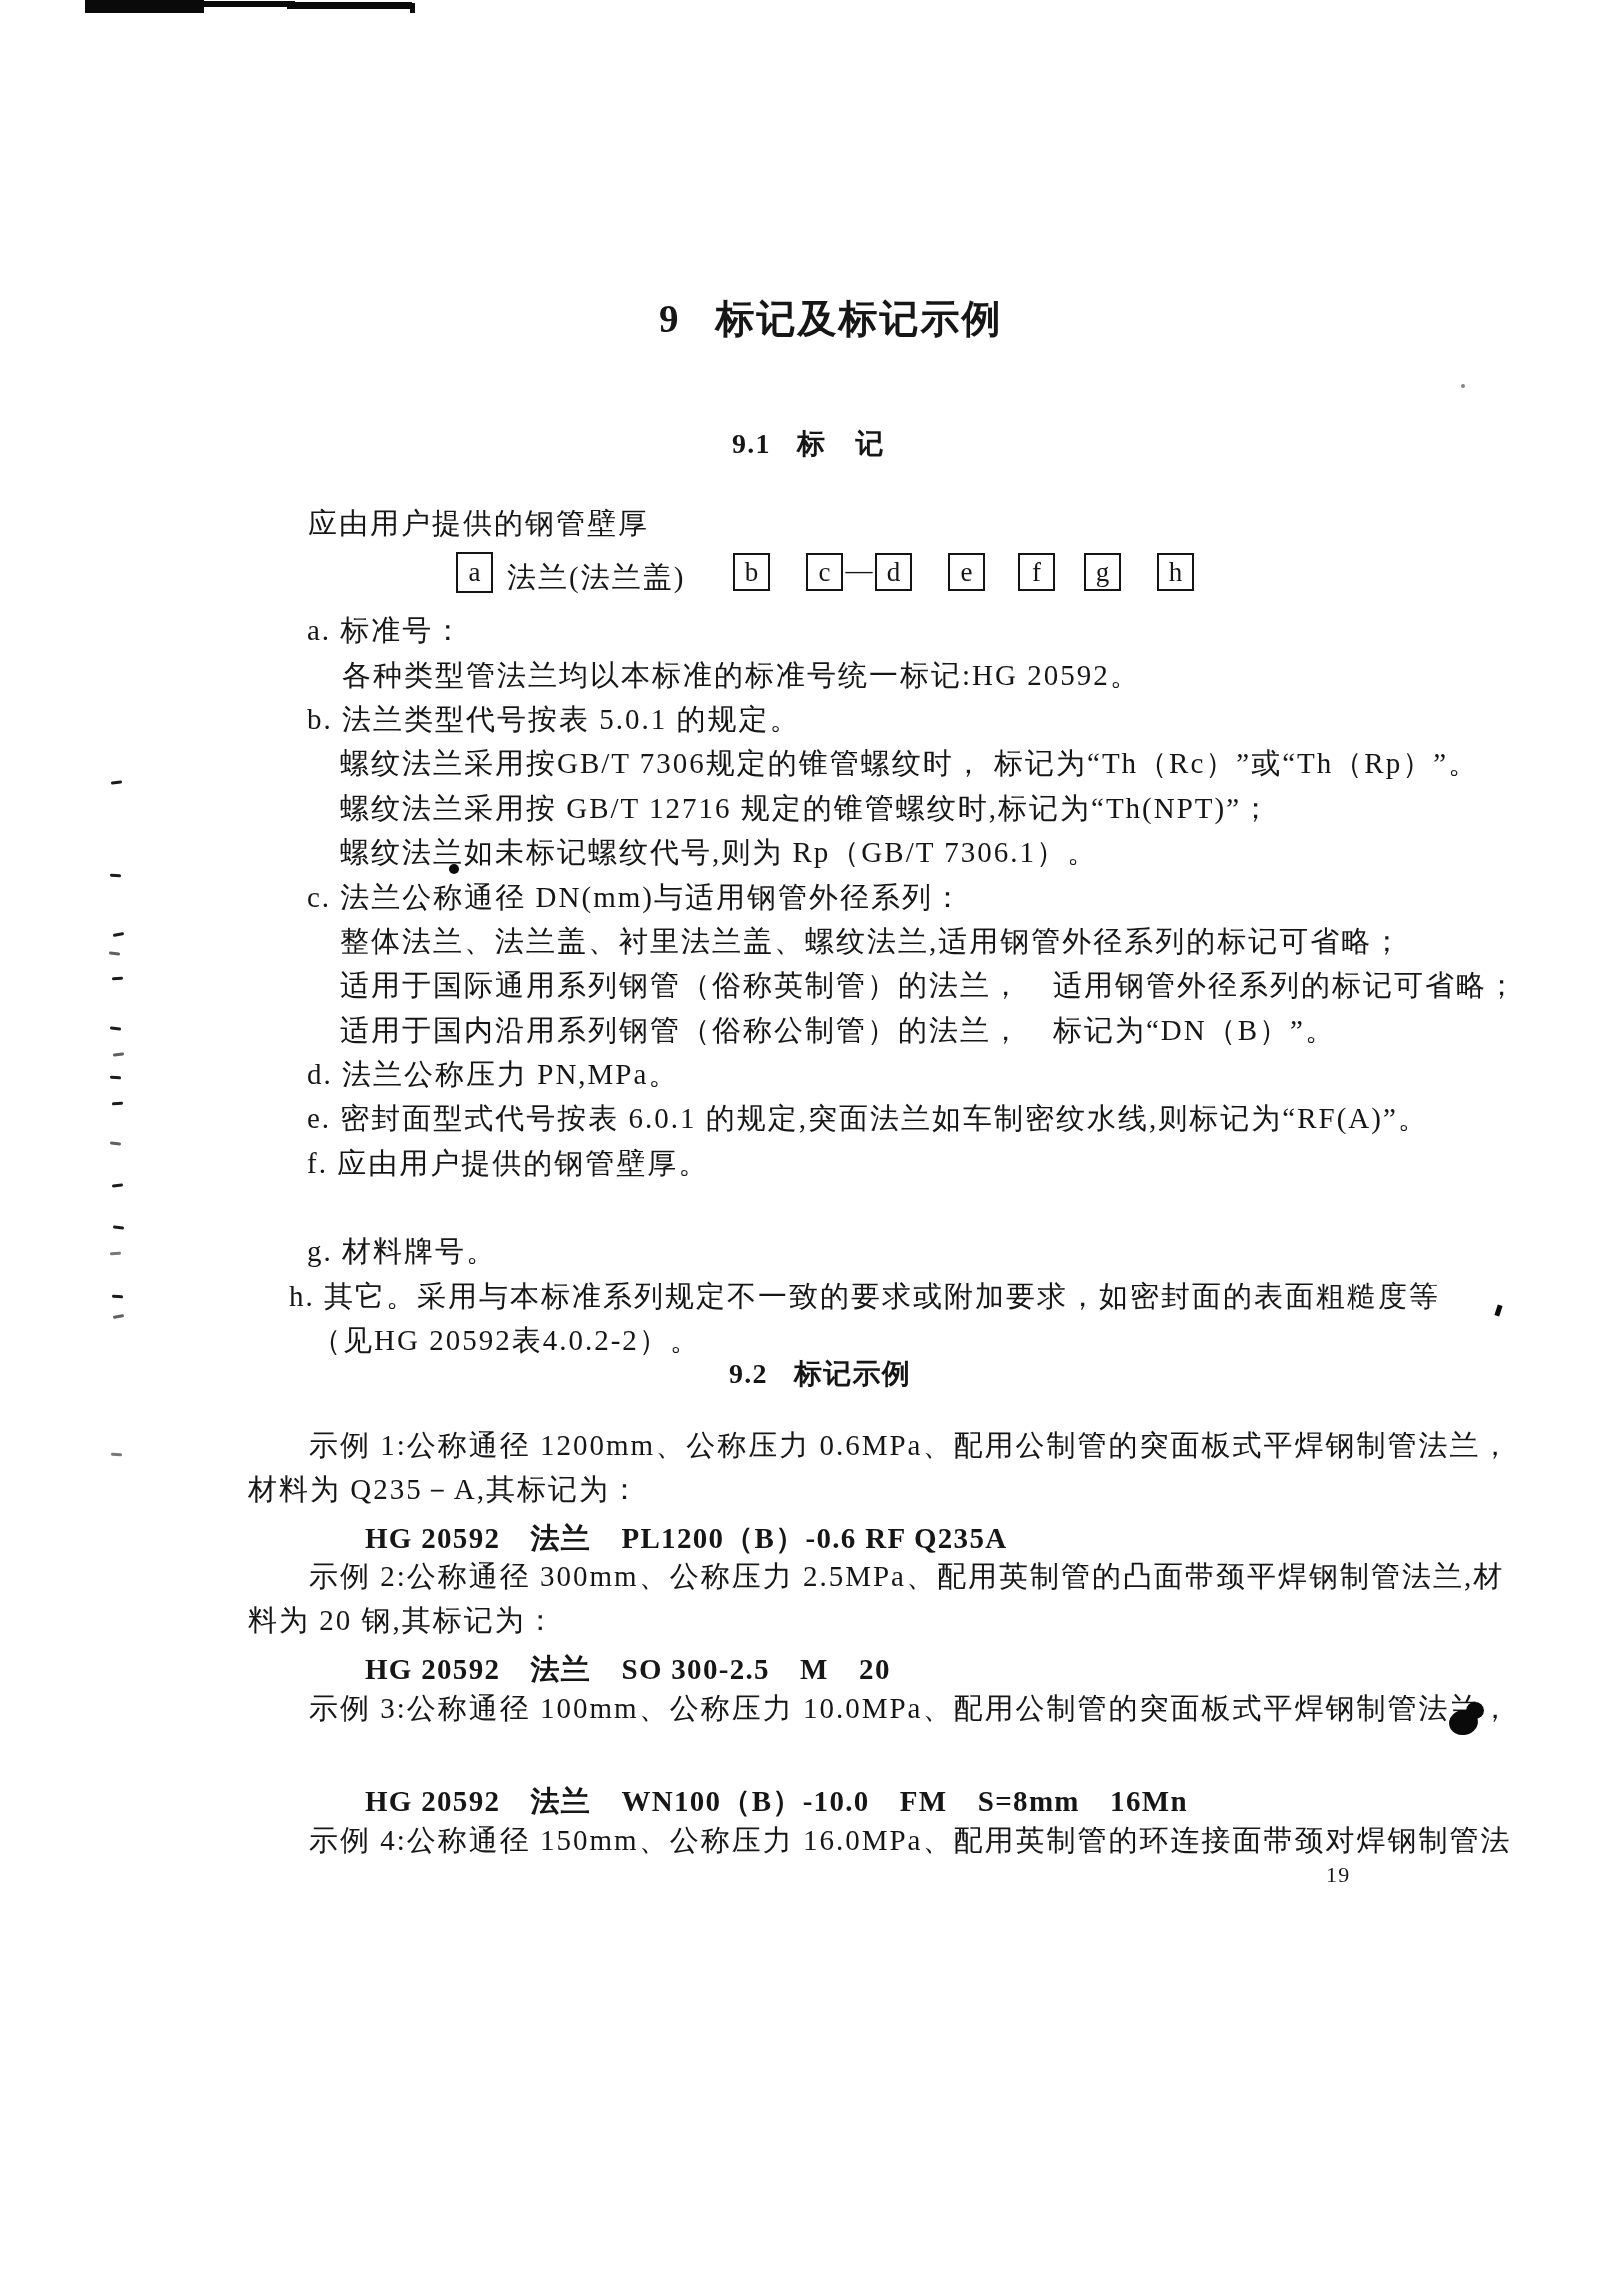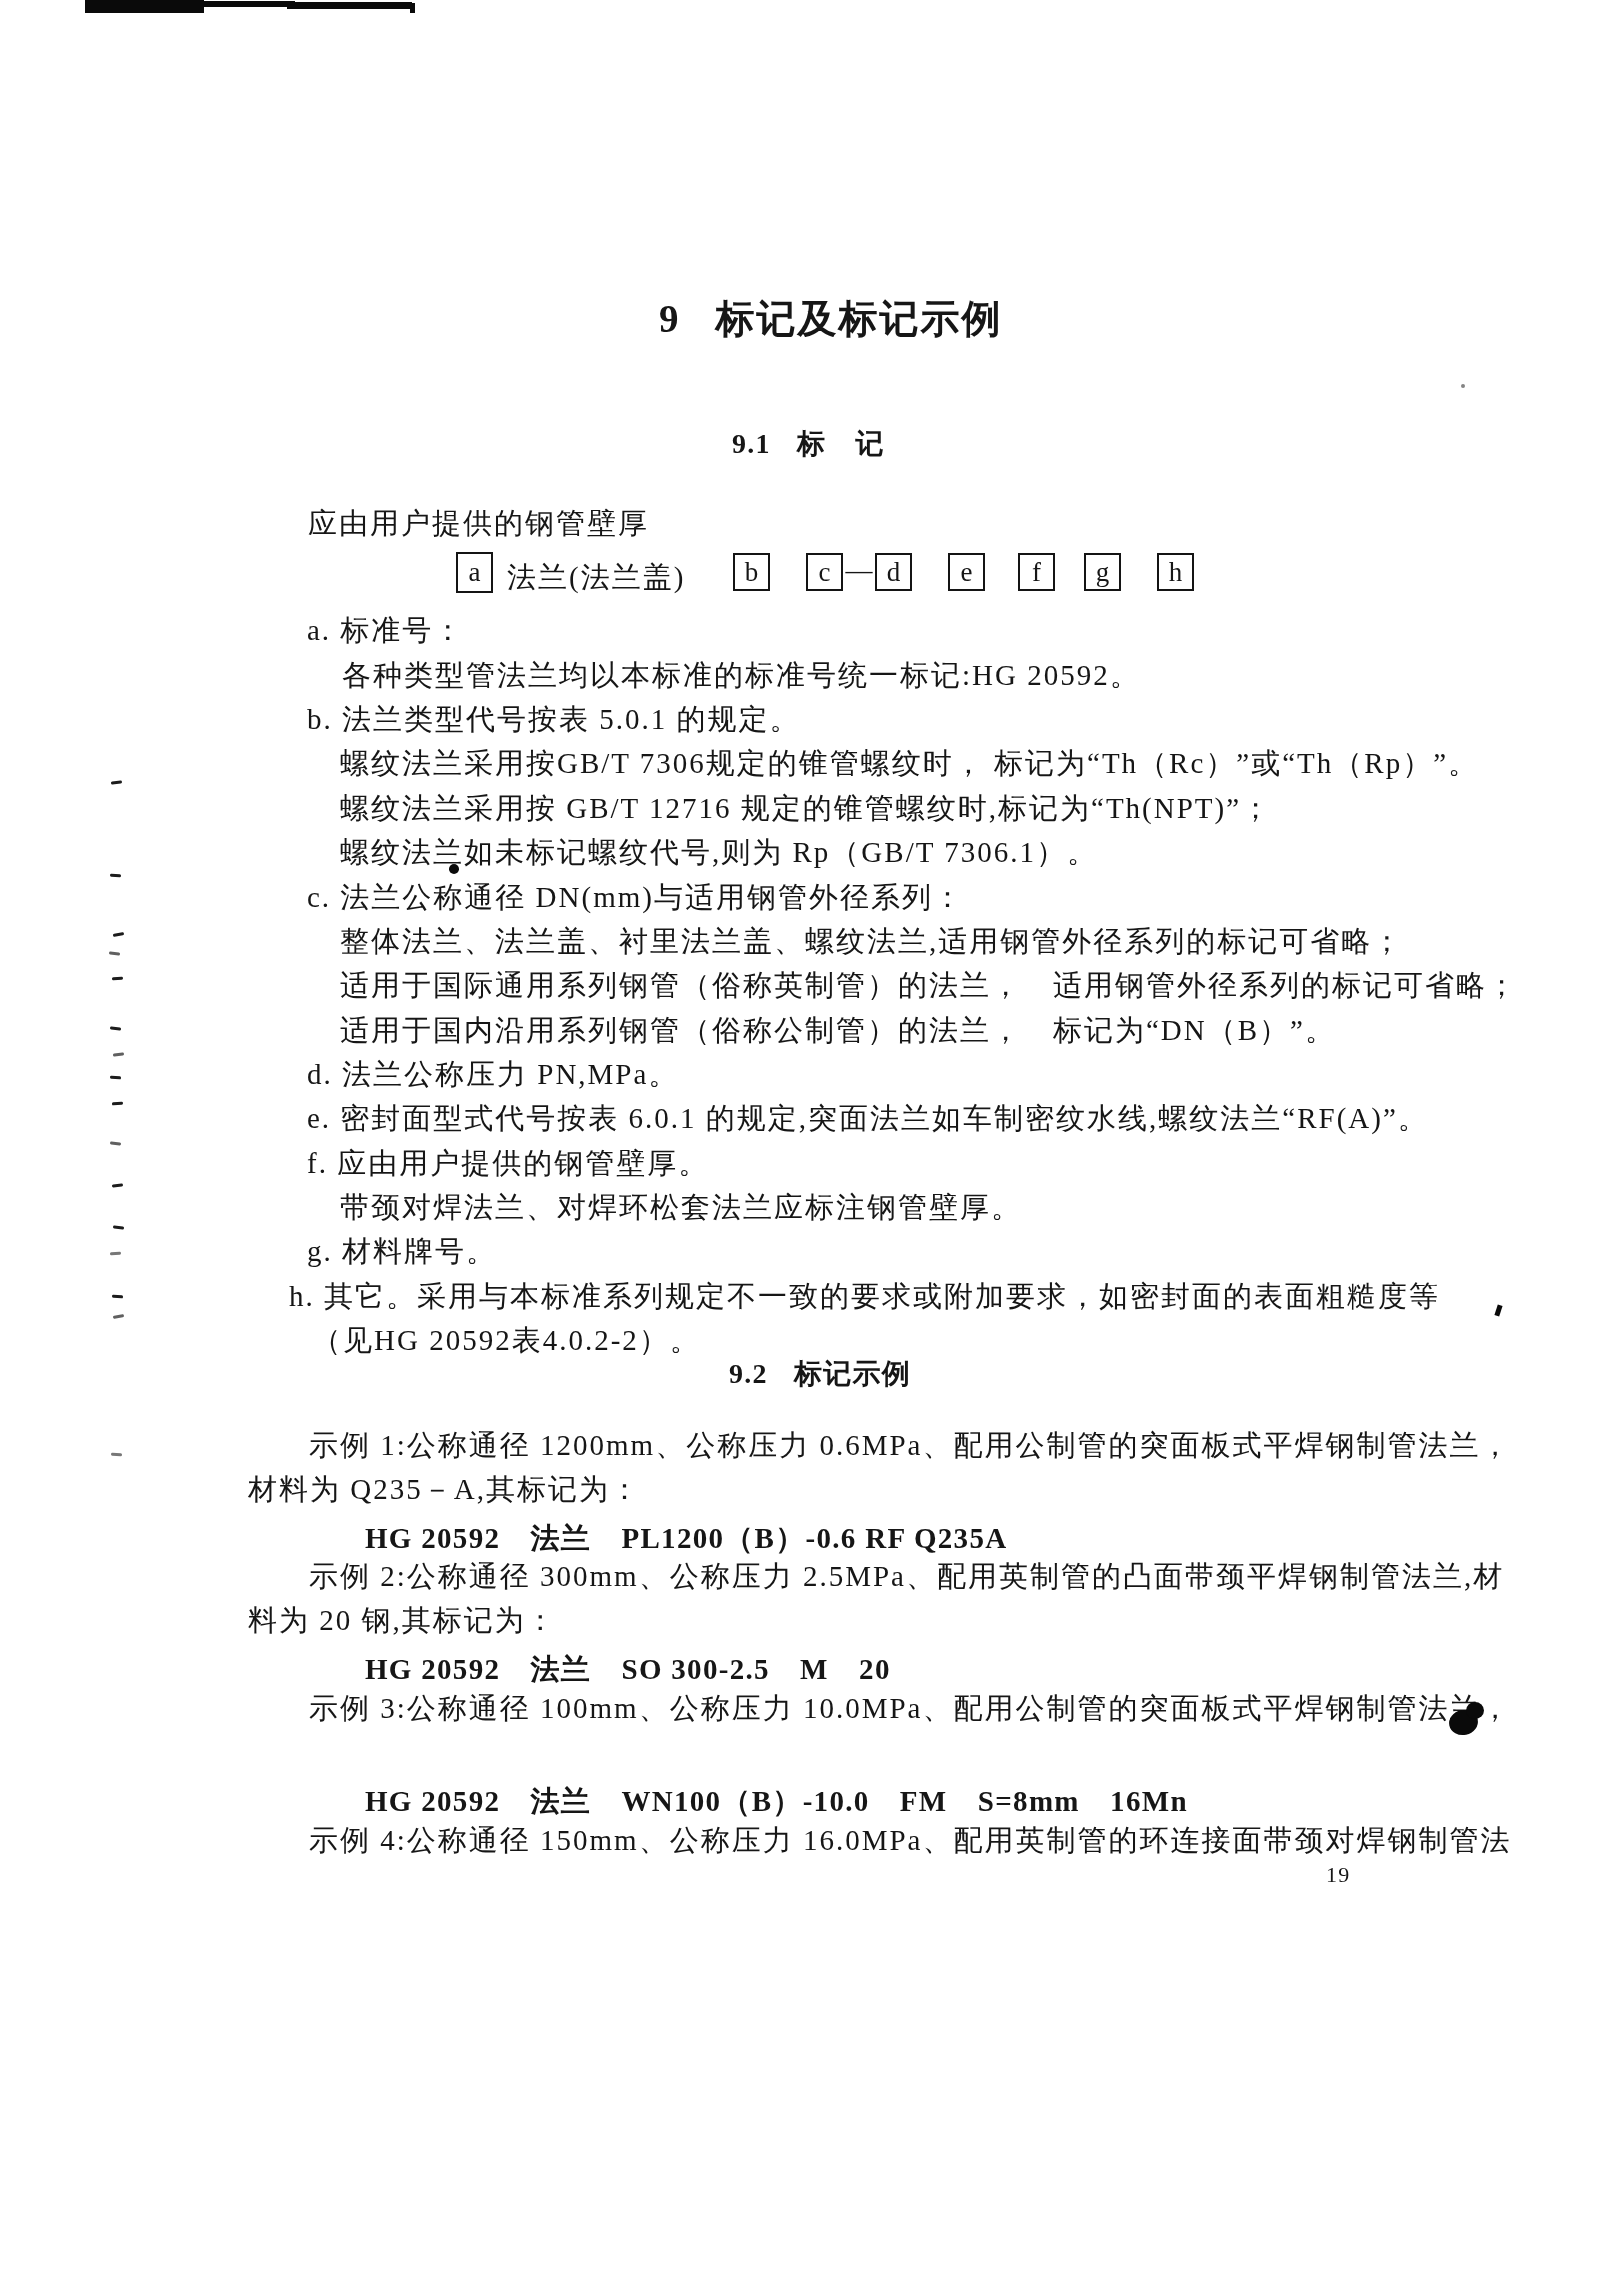--- a/index.html
+++ b/index.html
@@ -80,23 +80,22 @@
   <div class="abs body-line" style="left:342px;top:661px;">各种类型管法兰均以本标准的标准号统一标记:HG 20592。</div>
   <div class="abs body-line" style="left:307px;top:705px;">b. 法兰类型代号按表 5.0.1 的规定。</div>
   <div class="abs body-line" style="left:340px;top:749px;">螺纹法兰采用按GB/T 7306规定的锥管螺纹时， 标记为“Th（Rc）”或“Th（Rp）”。</div>
   <div class="abs body-line" style="left:340px;top:794px;">螺纹法兰采用按 GB/T 12716 规定的锥管螺纹时,标记为“Th(NPT)”；</div>
   <div class="abs body-line" style="left:340px;top:838px;">螺纹法兰如未标记螺纹代号,则为 Rp（GB/T 7306.1）。</div>
   <div class="abs body-line" style="left:307px;top:883px;">c. 法兰公称通径 DN(mm)与适用钢管外径系列：</div>
   <div class="abs body-line" style="left:340px;top:971px;">适用于国际通用系列钢管（俗称英制管）的法兰，　适用钢管外径系列的标记可省略；</div>
   <div class="abs body-line" style="left:340px;top:927px;">整体法兰、法兰盖、衬里法兰盖、螺纹法兰,适用钢管外径系列的标记可省略；</div>
   <div class="abs body-line" style="left:340px;top:1016px;">适用于国内沿用系列钢管（俗称公制管）的法兰，　标记为“DN（B）”。</div>
   <div class="abs body-line" style="left:307px;top:1060px;">d. 法兰公称压力 PN,MPa。</div>
-  <div class="abs body-line" style="left:307px;top:1104px;">e. 密封面型式代号按表 6.0.1 的规定,突面法兰如车制密纹水线,螺纹法兰“RF(A)”。</div>
+  <div class="abs body-line" style="left:307px;top:1104px;">e. 密封面型式代号按表 6.0.1 的规定,突面法兰如车制密纹水线,则标记为“RF(A)”。</div>
   <div class="abs body-line" style="left:307px;top:1149px;">f. 应由用户提供的钢管壁厚。</div>
-  <div class="abs body-line" style="left:340px;top:1193px;">带颈对焊法兰、对焊环松套法兰应标注钢管壁厚。</div>
   <div class="abs body-line" style="left:307px;top:1237px;">g. 材料牌号。</div>
   <div class="abs body-line" style="left:289px;top:1282px;">h. 其它。采用与本标准系列规定不一致的要求或附加要求，如密封面的表面粗糙度等</div>
   <div class="abs body-line" style="left:312px;top:1326px;">（见HG 20592表4.0.2-2）。</div>
 
   <div class="blob" style="left:449px;top:864px;width:10.4px;height:9.8px;"></div>
 
   <div class="abs subhead" style="left:729px;top:1355px;">
     <span class="num">9.2</span>
     <span>标记示例</span>
   </div>

